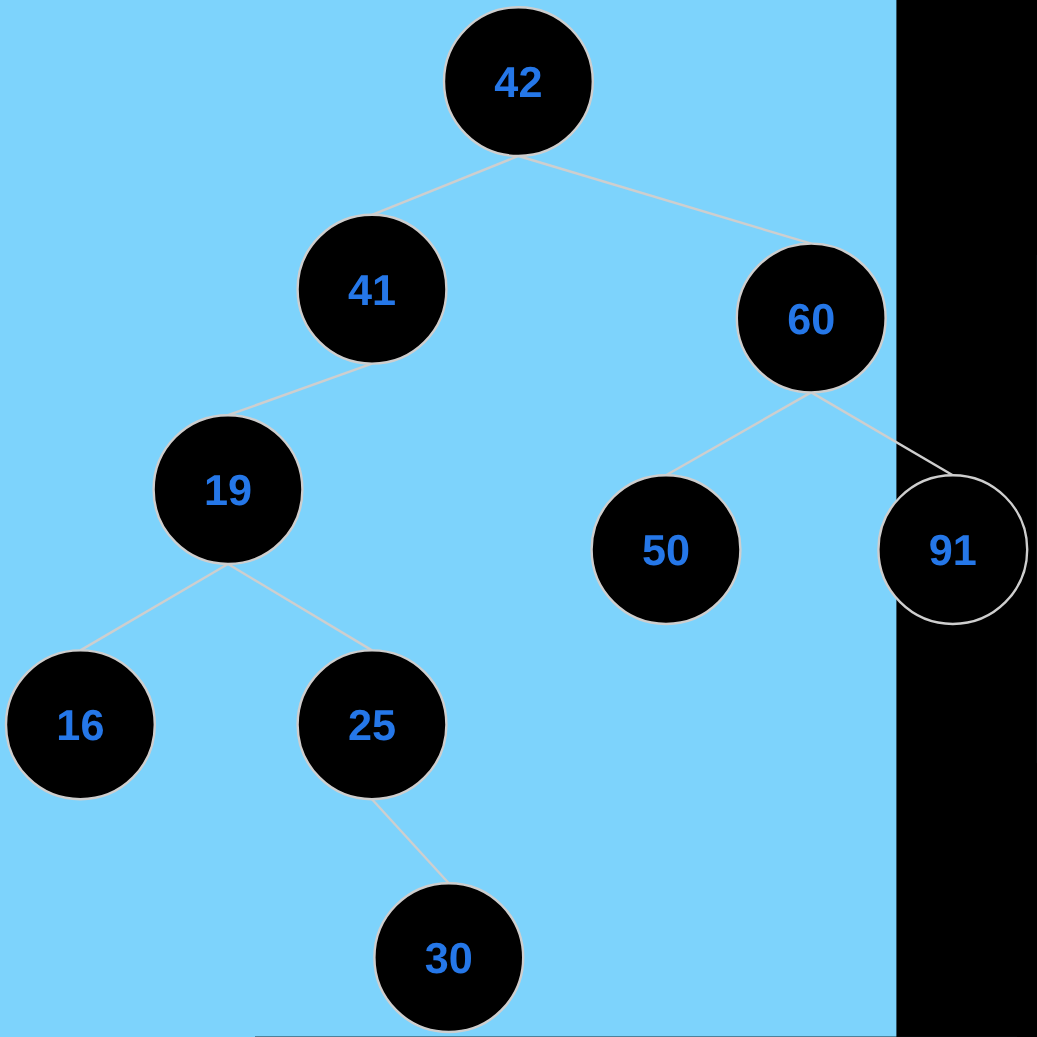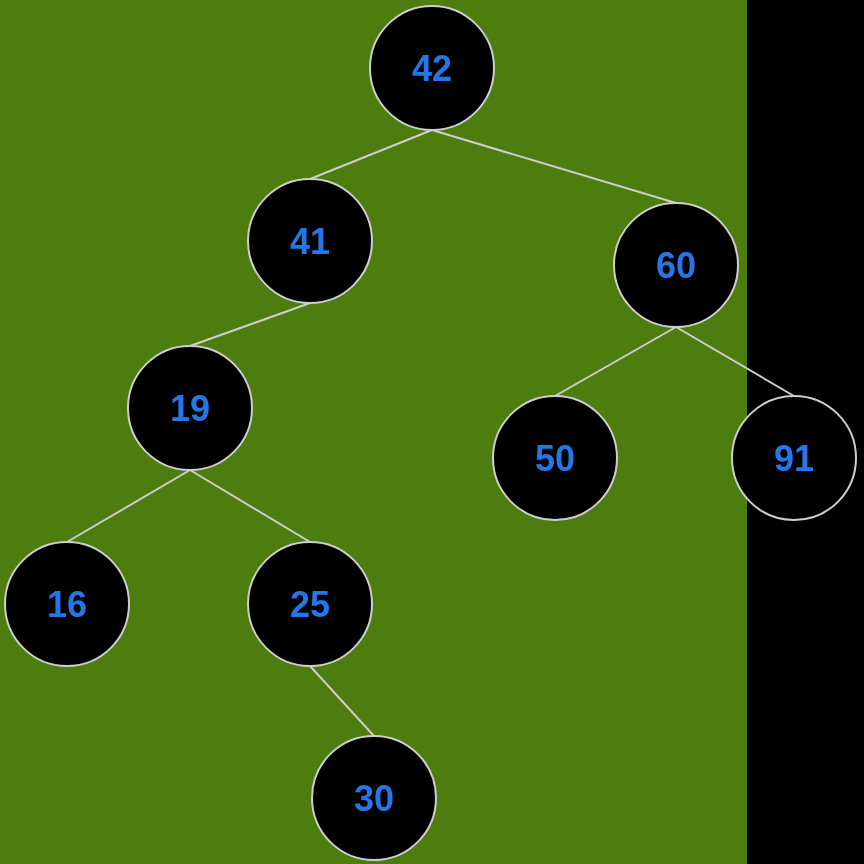--- a/index.html
+++ b/index.html
@@ -7,21 +7,21 @@
     padding: 0;
     background: #000000;
     width: 864px;
     height: 864px;
     overflow: hidden;
   }
   .stage {
     position: relative;
     width: 747px;
     height: 864px;
-    background: #4d7c0f;
+    background: #7dd3fc;
   }
   svg { display: block; }
   .node-value {
     font-family: "Liberation Sans", sans-serif;
     font-weight: 700;
     font-size: 36px;
     text-anchor: middle;
   }
 </style>
 </head>

